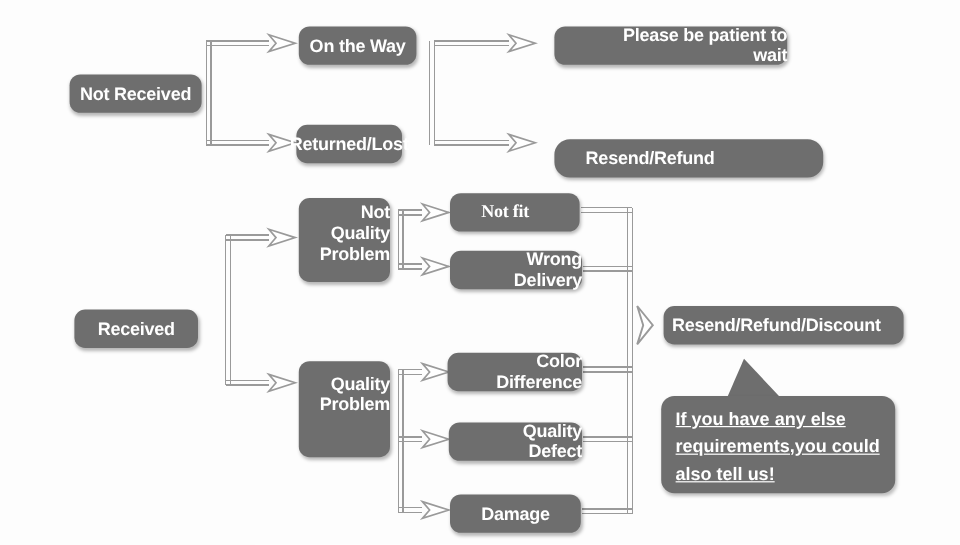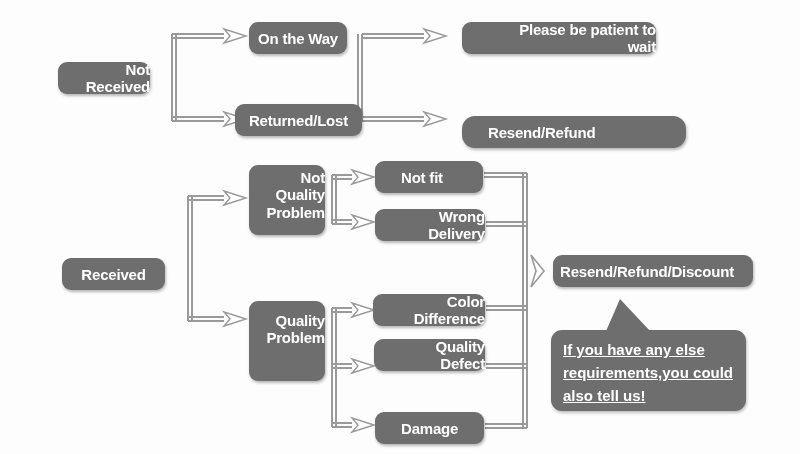--- a/index.html
+++ b/index.html
@@ -175,29 +175,29 @@
       </g>
     <g transform="translate(531,271)">
         <use href="#chevron"></use>
       </g>
 
     <g>
       <path d="M620,299 L666,348 L600,345 Z" fill="#6e6e6e"></path>
     </g>
   </svg>
 
-  <div class="node center" style="left:58px; top:62px; width:92px; height:32px; font-size:15px;">
+  <div class="node center" style="left:58px; top:62px; width:110px; height:32px; font-size:15px;">
     <span>Not Received</span>
   </div>
 
   <div class="node center" style="left:249px; top:22px; width:98px; height:32px; font-size:15px;">
     <span>On the Way</span>
   </div>
 
-  <div class="node center" style="left:235px; top:104px; width:127px; height:32px; font-size:15px;">
+  <div class="node center" style="left:247px; top:104px; width:88px; height:32px; font-size:15px;">
     <span>Returned/Lost</span>
   </div>
 
   <div class="node leftpad" style="left:462px; top:22px; width:194px; height:32px; font-size:15px;">
     <span>Please be patient to wait</span>
   </div>
 
   <div class="node leftpad" style="left:462px; top:116px; width:224px; height:32px; font-size:15px;border-radius:13px;">
     <span>Resend/Refund</span>
   </div>
@@ -210,33 +210,33 @@
     <span>Not</span>
     <span>Quality</span>
     <span>Problem</span>
   </div>
 
   <div class="node multiline" style="left:249px; top:301px; width:76px; height:80px; font-size:15px; padding-top:11px;">
     <span>Quality</span>
     <span>Problem</span>
   </div>
 
-  <div class="node leftpad" style="left:375px; top:161px; width:108px; height:32px; font-size:15px;">
+  <div class="node leftpad" style="left:375px; top:161px; width:108px; height:32px; font-size:15px;font-family:Liberation Serif, serif;">
     <span>Not fit</span>
   </div>
 
   <div class="node leftpad" style="left:375px; top:209px; width:110px; height:32px; font-size:15px; padding-left:5px;">
     <span>Wrong Delivery</span>
   </div>
 
   <div class="node leftpad" style="left:373px; top:294px; width:112px; height:32px; font-size:15px; padding-left:4px;">
     <span>Color Difference</span>
   </div>
 
-  <div class="node leftpad" style="left:374px; top:339px; width:111px; height:32px; font-size:15px; padding-left:17px;">
+  <div class="node leftpad" style="left:374px; top:352px; width:111px; height:32px; font-size:15px; padding-left:17px;">
     <span>Quality Defect</span>
   </div>
 
   <div class="node leftpad" style="left:375px; top:412px; width:109px; height:32px; font-size:15px;">
     <span>Damage</span>
   </div>
 
   <div class="node leftpad" style="left:553px; top:255px; width:200px; height:32px; font-size:15px; padding-left:7px;">
     <span>Resend/Refund/Discount</span>
   </div>

